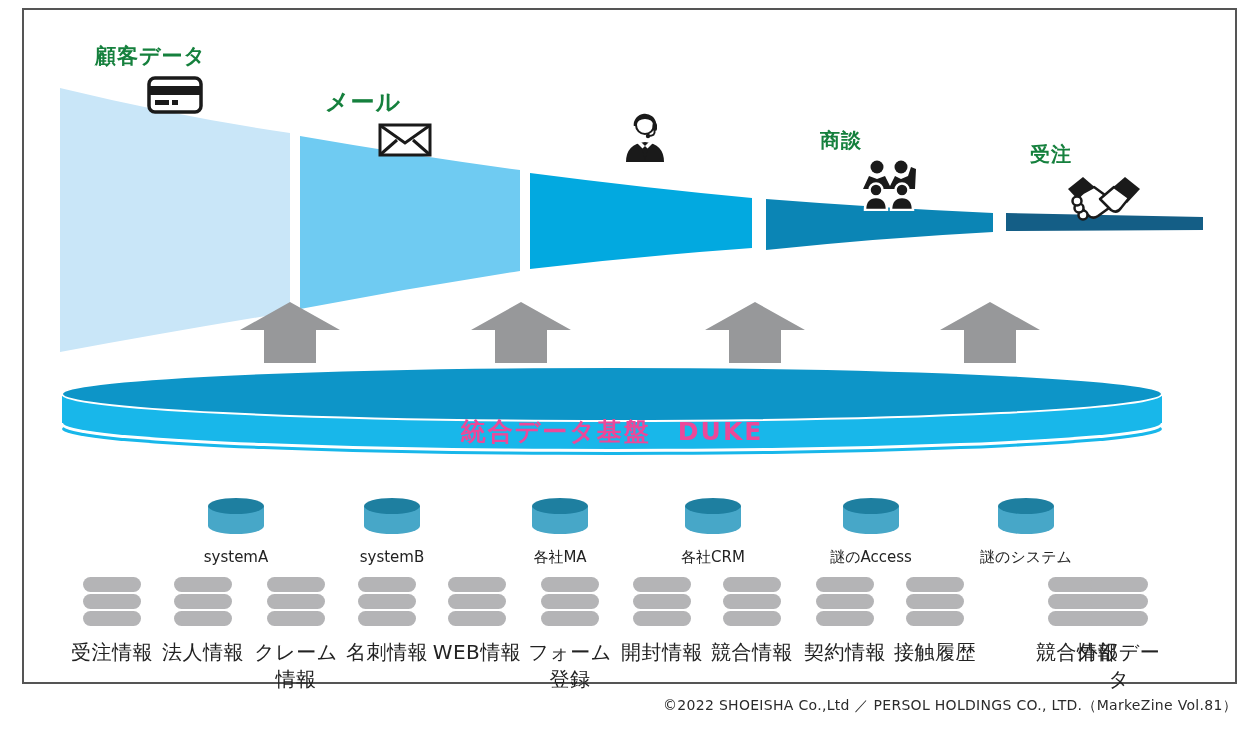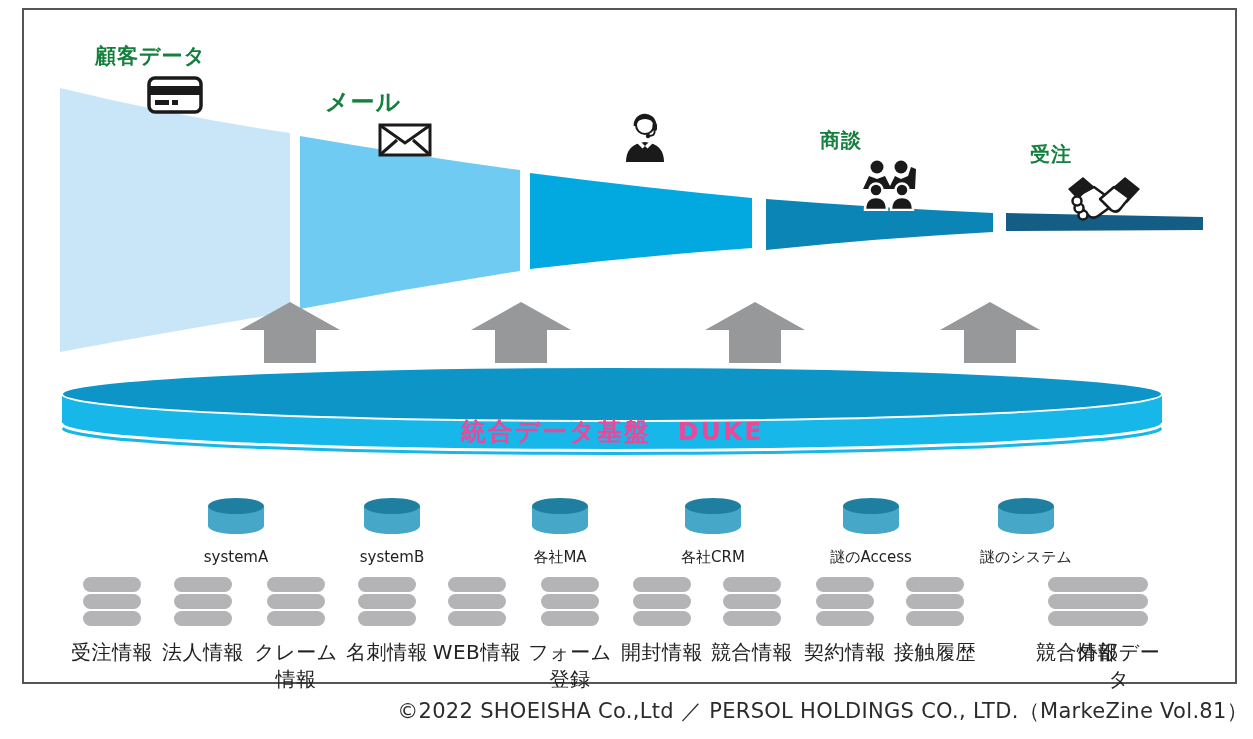--- a/index.html
+++ b/index.html
@@ -14,21 +14,21 @@
   .s2 { left:325px; top:74px;  width:160px; } .s2 .lbl{ font-size:24px; }
   .s3 { left:530px; top:95px;  width:230px; } .s3 .lbl{ font-size:20px; }
   .s4 { left:820px; top:115px; width:140px; } .s4 .lbl{ font-size:20px; }
   .s5 { left:1030px;top:129px; width:148px; } .s5 .lbl{ font-size:20px; }
   .duke-label { position:absolute; left:362px; top:415px; width:500px; text-align:center;
     color:#ec4899; font-size:25px; font-weight:bold; letter-spacing:2px; }
   .sys { position:absolute; top:496px; width:120px; text-align:center; }
   .sys .t { display:block; margin-top:8px; font-size:15px; color:#222; }
   .src { position:absolute; top:577px; width:92px; text-align:center; }
   .src .t { display:block; margin-top:8px; font-size:20px; color:#222; letter-spacing:0.5px; }
-  .copyright { position:absolute; right:5px; top:697px; font-size:21px; color:#2b2b2b; letter-spacing:0.3px; }
+  .copyright { position:absolute; right:16px; top:697px; font-size:14px; color:#2b2b2b; letter-spacing:0.3px; }
 </style>
 </head>
 <body>
 
 <div class="frame"></div>
 
 <svg class="layer" viewBox="0 0 1253 739" xmlns="http://www.w3.org/2000/svg">
 
   <path d="M60,88 Q180,117 290,133 L290,312 Q180,330 60,352 Z" fill="#C9E6F8"></path>
   <path d="M300,136 Q415,156 520,170 L520,271 Q410,288 300,309 Z" fill="#6FCBF2"></path>

